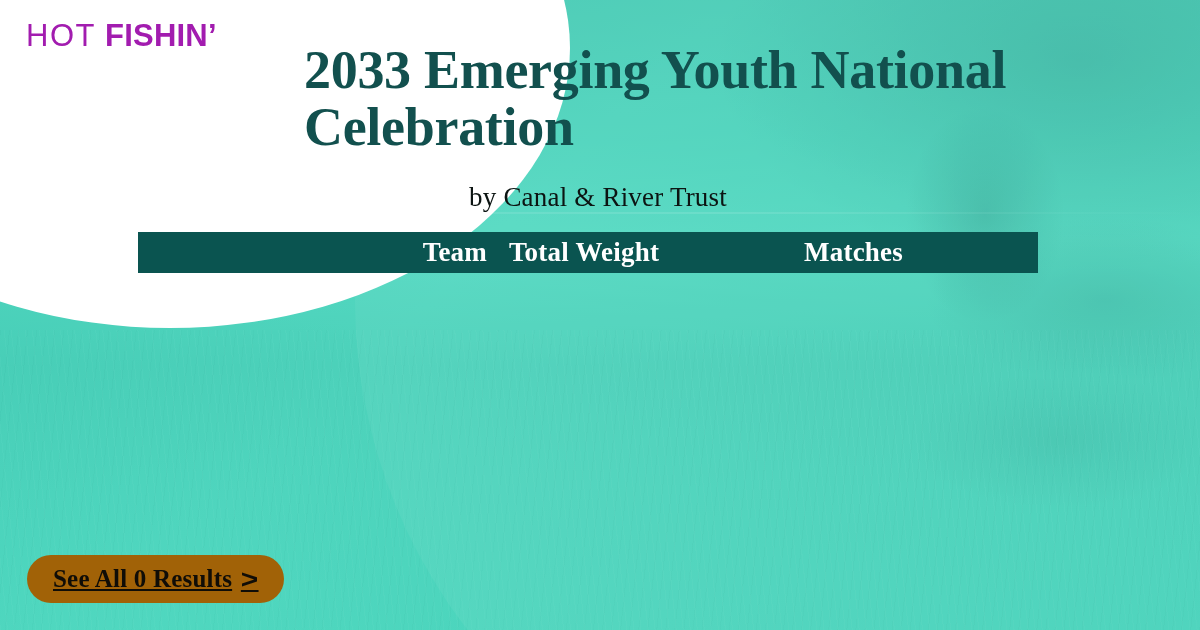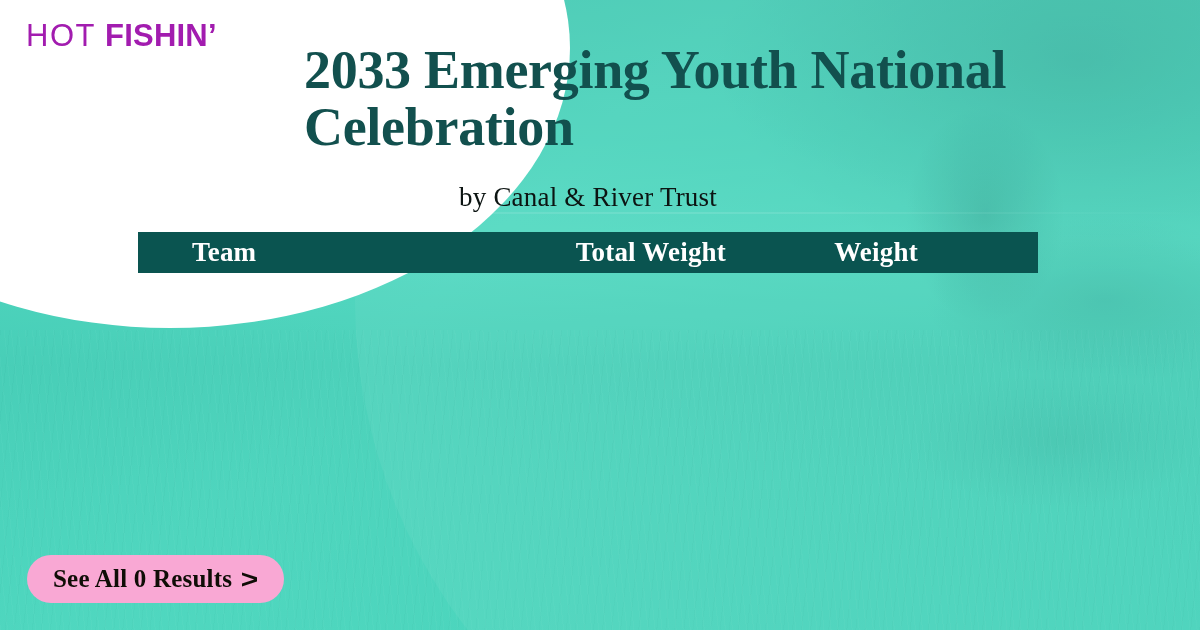--- a/index.html
+++ b/index.html
@@ -125,21 +125,21 @@
     font-family: "Liberation Serif", serif;
     font-weight: 700;
     font-size: 54px;
     line-height: 1.05;
     color: #12504e;
     letter-spacing: -0.3px;
   }
 
   .subtitle {
     position: absolute;
-    left: 138px;
+    left: 148px;
     top: 182px;
     width: 900px;
     text-align: center;
     font-family: "Liberation Serif", serif;
     font-size: 27px;
     color: #0c1412;
     letter-spacing: 0.2px;
   }
 
   
@@ -157,23 +157,23 @@
     padding: 0 0 0 0;
   }
   .th {
     font-family: "Liberation Serif", serif;
     font-weight: 700;
     font-size: 27px;
     color: #ffffff;
     letter-spacing: 0.2px;
     white-space: nowrap;
   }
-  .th-team   { flex: 0 0 340px; padding-left: 18px; text-align: left; margin-left: 36px; }
+  .th-team   { flex: 0 0 340px; padding-left: 9px; text-align: right; }
   .th-points { flex: 0 0 216px; text-align: center; }
-  .th-weight { flex: 0 0 194px; text-align: right; }
+  .th-weight { flex: 0 0 194px; text-align: center; }
   .th-matches{ flex: 1 1 auto;  text-align: center; padding-right: 12px; }
 
   .table-body {
     min-height: 0;
   }
   .empty-row {
     height: 0;
   }
 
   
@@ -181,28 +181,29 @@
     position: absolute;
     left: 27px;
     top: 555px;
     height: 48px;
     display: inline-flex;
     align-items: center;
     gap: 10px;
     padding: 0 26px;
     border: none;
     border-radius: 24px;
-    background: #f9a8d4;
+    background: #a16207;
     color: #100d07;
     font-family: "Liberation Serif", serif;
     font-weight: 700;
     font-size: 25px;
     letter-spacing: 0.2px;
     cursor: pointer;
     white-space: nowrap;
+    text-decoration: underline;
   }
   .cta-chevron {
     font-family: "Liberation Sans", sans-serif;
     font-weight: 700;
     font-size: 26px;
     line-height: 1;
     transform: scaleX(1.15);
   }
 </style>
 </head>
@@ -222,21 +223,21 @@
     <span class="logo-hot">HOT</span><span>&nbsp;</span><span class="logo-fishin">FISHIN’</span>
   </div>
 
   <div class="title">2033 Emerging Youth National Celebration</div>
   <div class="subtitle">by Canal &amp; River Trust</div>
 
   <div class="table">
     <div class="table-head">
       <div class="th th-team">Team</div>
       <div class="th th-weight">Total Weight</div>
-      <div class="th th-matches">Weight</div>
+      <div class="th th-matches">Matches</div>
     </div>
     <div class="table-body">
       <div class="empty-row"></div>
     </div>
   </div>
 
   <button class="cta">
     <span>See All 0 Results</span>
     <span class="cta-chevron">&gt;</span>
   </button>

